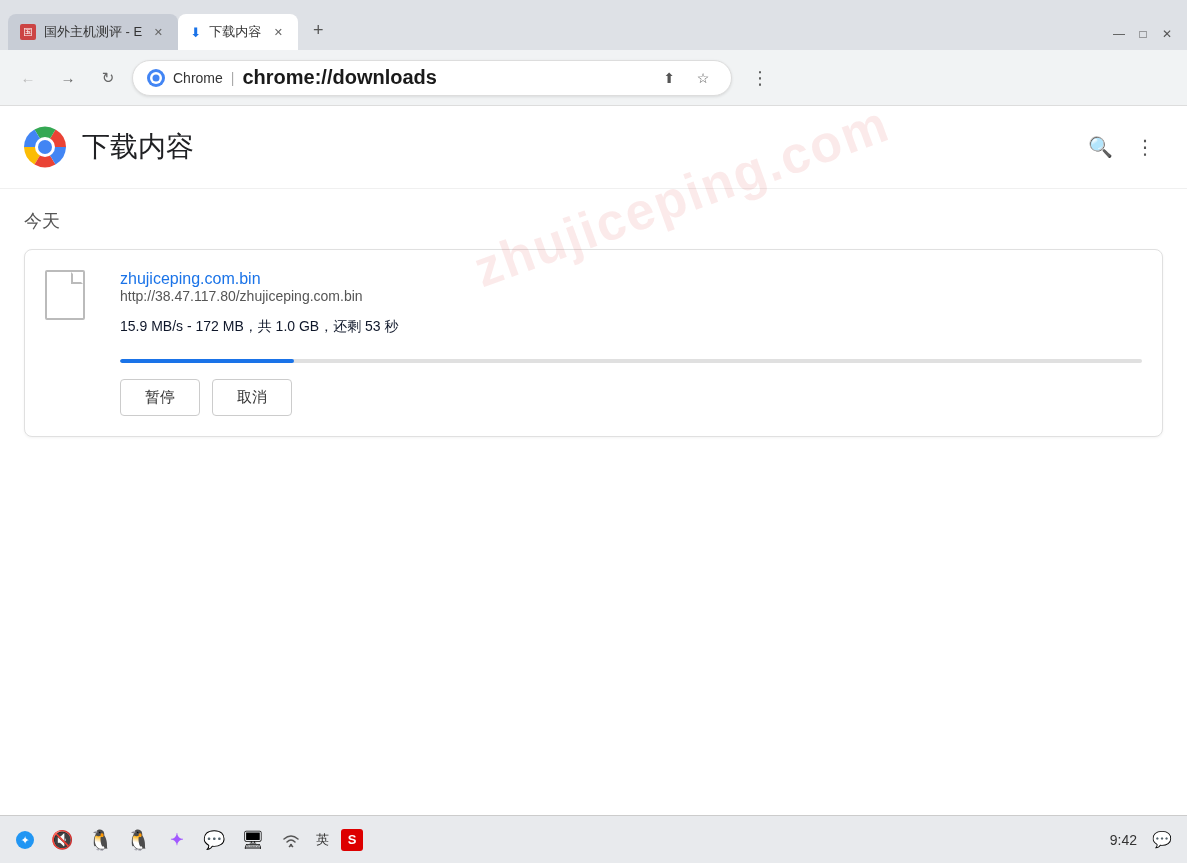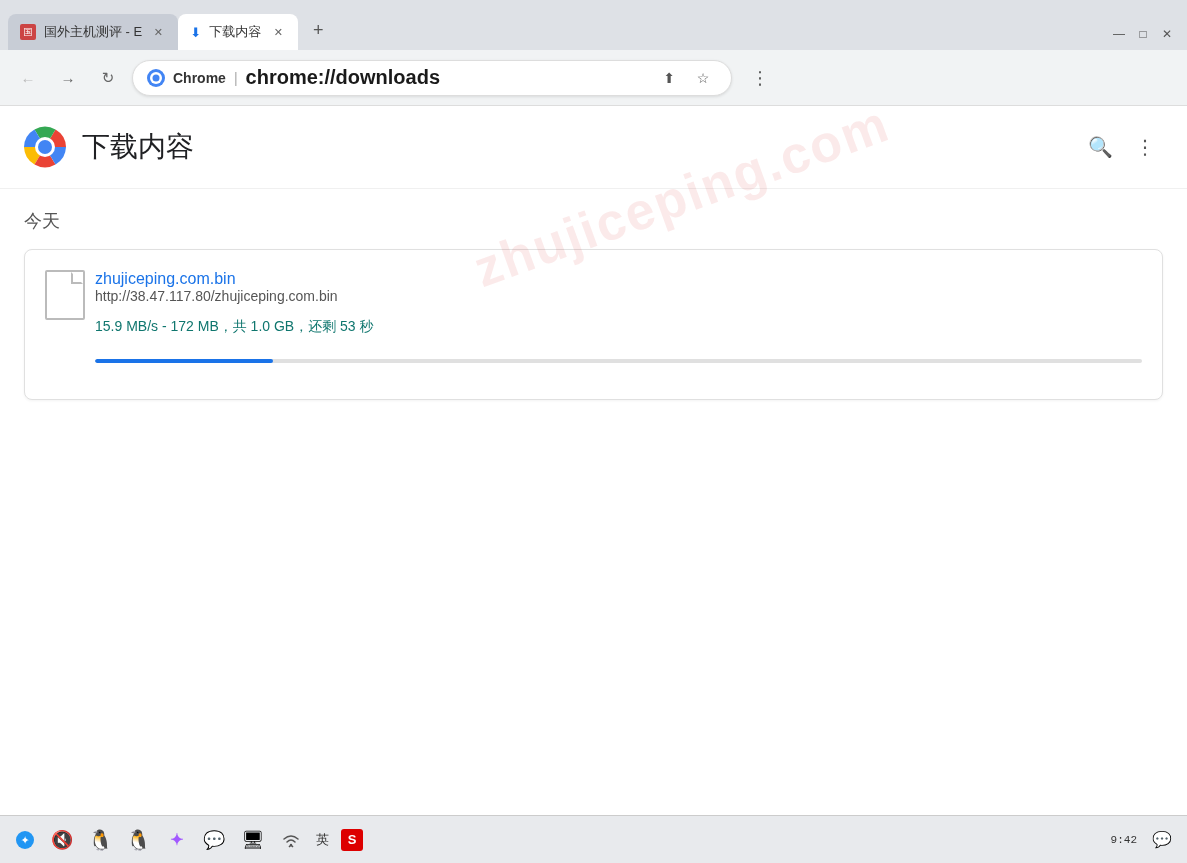--- a/index.html
+++ b/index.html
@@ -132,21 +132,20 @@
 
     .chrome-icon-small {
       width: 18px;
       height: 18px;
       flex-shrink: 0;
     }
 
     .address-text {
       font-size: 14px;
       color: #333;
-      font-weight: bold;
     }
 
     .address-separator {
       color: #aaa;
       font-size: 14px;
     }
 
     .address-path {
       font-size: 20px;
       font-weight: 500;
@@ -259,21 +258,21 @@
     }
 
     
     .download-card {
       background: white;
       border: 1px solid #e0e0e0;
       border-radius: 8px;
       padding: 20px;
       display: flex;
       align-items: flex-start;
-      gap: 2px;
+      gap: 27px;
       position: relative;
       box-shadow: 0 1px 3px rgba(0,0,0,0.05);
     }
 
     .file-icon {
       width: 48px;
       height: 56px;
       flex-shrink: 0;
       position: relative;
     }
@@ -313,21 +312,21 @@
     }
 
     .download-url {
       font-size: 14px;
       color: #555;
       margin-bottom: 14px;
     }
 
     .download-speed {
       font-size: 14px;
-      color: #0f766e;
+      color: #0f172a;
       margin-bottom: 23px;
     }
 
     .progress-container {
       width: 100%;
       height: 4px;
       background: #e0e0e0;
       border-radius: 2px;
       margin-bottom: 16px;
       overflow: hidden;
@@ -375,25 +374,24 @@
       width: 26px;
       height: 26px;
       display: flex;
       align-items: center;
       justify-content: center;
       font-size: 18px;
       cursor: pointer;
     }
 
     .taskbar-time {
-      font-size: 11px;
+      font-size: 14px;
       color: #333;
       margin-left: auto;
       font-weight: 500;
-      font-family: Liberation Mono, monospace;
     }
 
     .taskbar-lang {
       font-size: 13px;
       color: #333;
       cursor: pointer;
     }
 
     
     .chrome-logo {
@@ -520,20 +518,24 @@
 
       <div class="download-info">
         <a class="download-filename">zhujiceping.com.bin</a>
         <div class="download-url">http://38.47.117.80/zhujiceping.com.bin</div>
         <div class="download-speed">15.9 MB/s - 172 MB，共 1.0 GB，还剩 53 秒</div>
 
         <div class="progress-container">
           <div class="progress-bar" style="width: 17%;"></div>
         </div>
 
+        <div class="download-actions">
+          <button class="action-btn">暂停</button>
+          <button class="action-btn">取消</button>
+        </div>
       </div>
     </div>
   </div>
 
 </div>
 
 <div class="taskbar">
   <div class="taskbar-icon" title="蓝牙">
     <svg width="20" height="20" viewBox="0 0 20 20">
       <circle cx="10" cy="10" r="9" fill="#2196F3" stroke="none"></circle>

